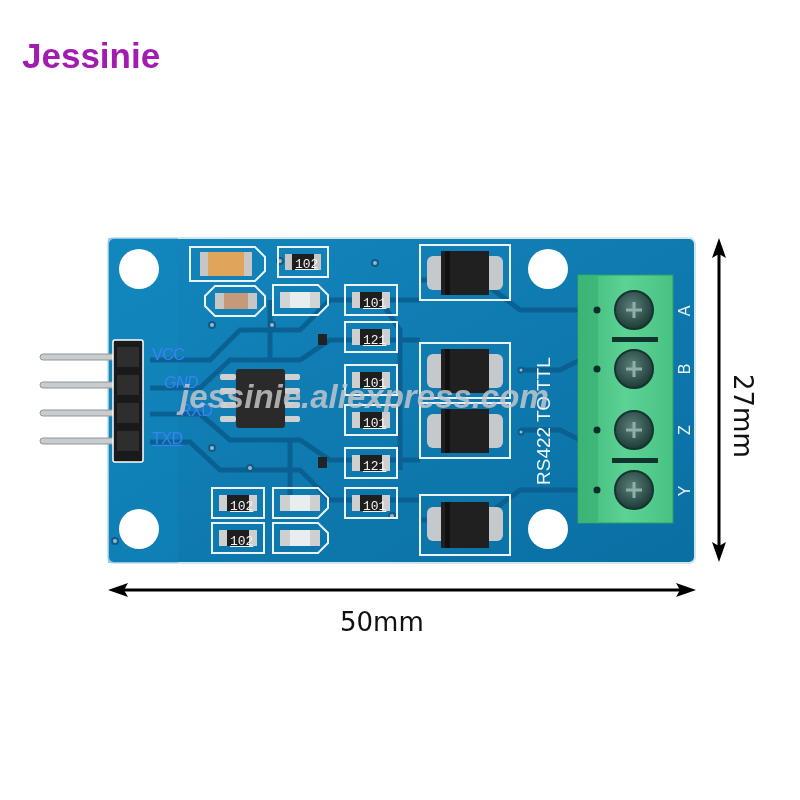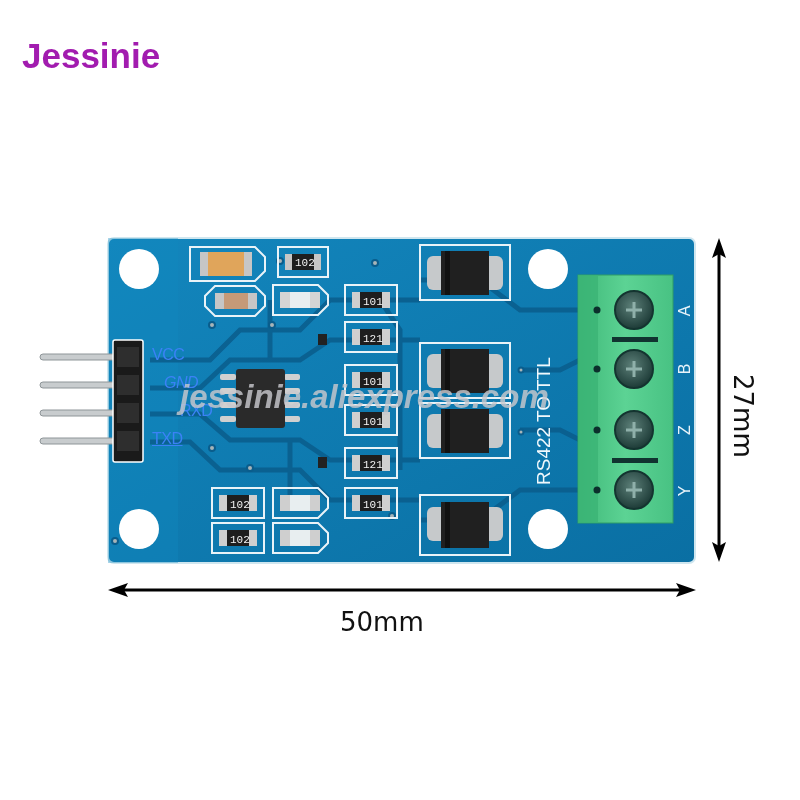--- a/index.html
+++ b/index.html
@@ -5,21 +5,21 @@
   html, body { margin: 0; padding: 0; background: #ffffff; }
   body { width: 800px; height: 800px; position: relative; overflow: hidden; font-family: "Liberation Sans", sans-serif; }
   .brand { position: absolute; left: 22px; top: 36px; font-family: "Liberation Sans", sans-serif; font-weight: bold; font-size: 35px; color: #a21caf; letter-spacing: 0px; }
   .stage { position: absolute; left: 0; top: 0; width: 800px; height: 800px; }
   .dim-label { position: absolute; font-family: "DejaVu Sans", sans-serif; color: #111; font-size: 26px; }
   .dim-h { left: 340px; top: 607px; }
   .dim-v { left: 716px; top: 374px; transform-origin: left top; transform: rotate(90deg) translate(0, -42px); white-space: nowrap; }
   .pin-label { position: absolute; color: #3b82f6; font-family: "Liberation Sans", sans-serif; font-size: 16px; letter-spacing: -0.5px; }
   .term-label { position: absolute; color: #e8f4fa; font-family: "Liberation Sans", sans-serif; font-size: 16px; transform: rotate(-90deg); }
   .silk-title { position: absolute; color: #f0f8fc; font-family: "Liberation Sans", sans-serif; font-size: 19px; transform-origin: left top; transform: rotate(-90deg); white-space: nowrap; }
-  .res-code { position: absolute; color: #f2f2f2; font-family: "Liberation Mono", monospace; font-size: 11px; }
+  .res-code { position: absolute; color: #f2f2f2; font-family: "Liberation Mono", monospace; font-size: 13px; text-decoration: underline; }
   .watermark { position: absolute; left: 180px; top: 378px; font-family: "Liberation Sans", sans-serif; font-style: italic; font-weight: bold; font-size: 33px; color: rgba(200,200,205,0.82); letter-spacing: 0px; white-space: nowrap; }
 </style>
 </head>
 <body>
 
 <div class="stage">
 
   <div class="brand">Jessinie</div>
 
   <svg width="800" height="800" style="position:absolute;left:0;top:0">

